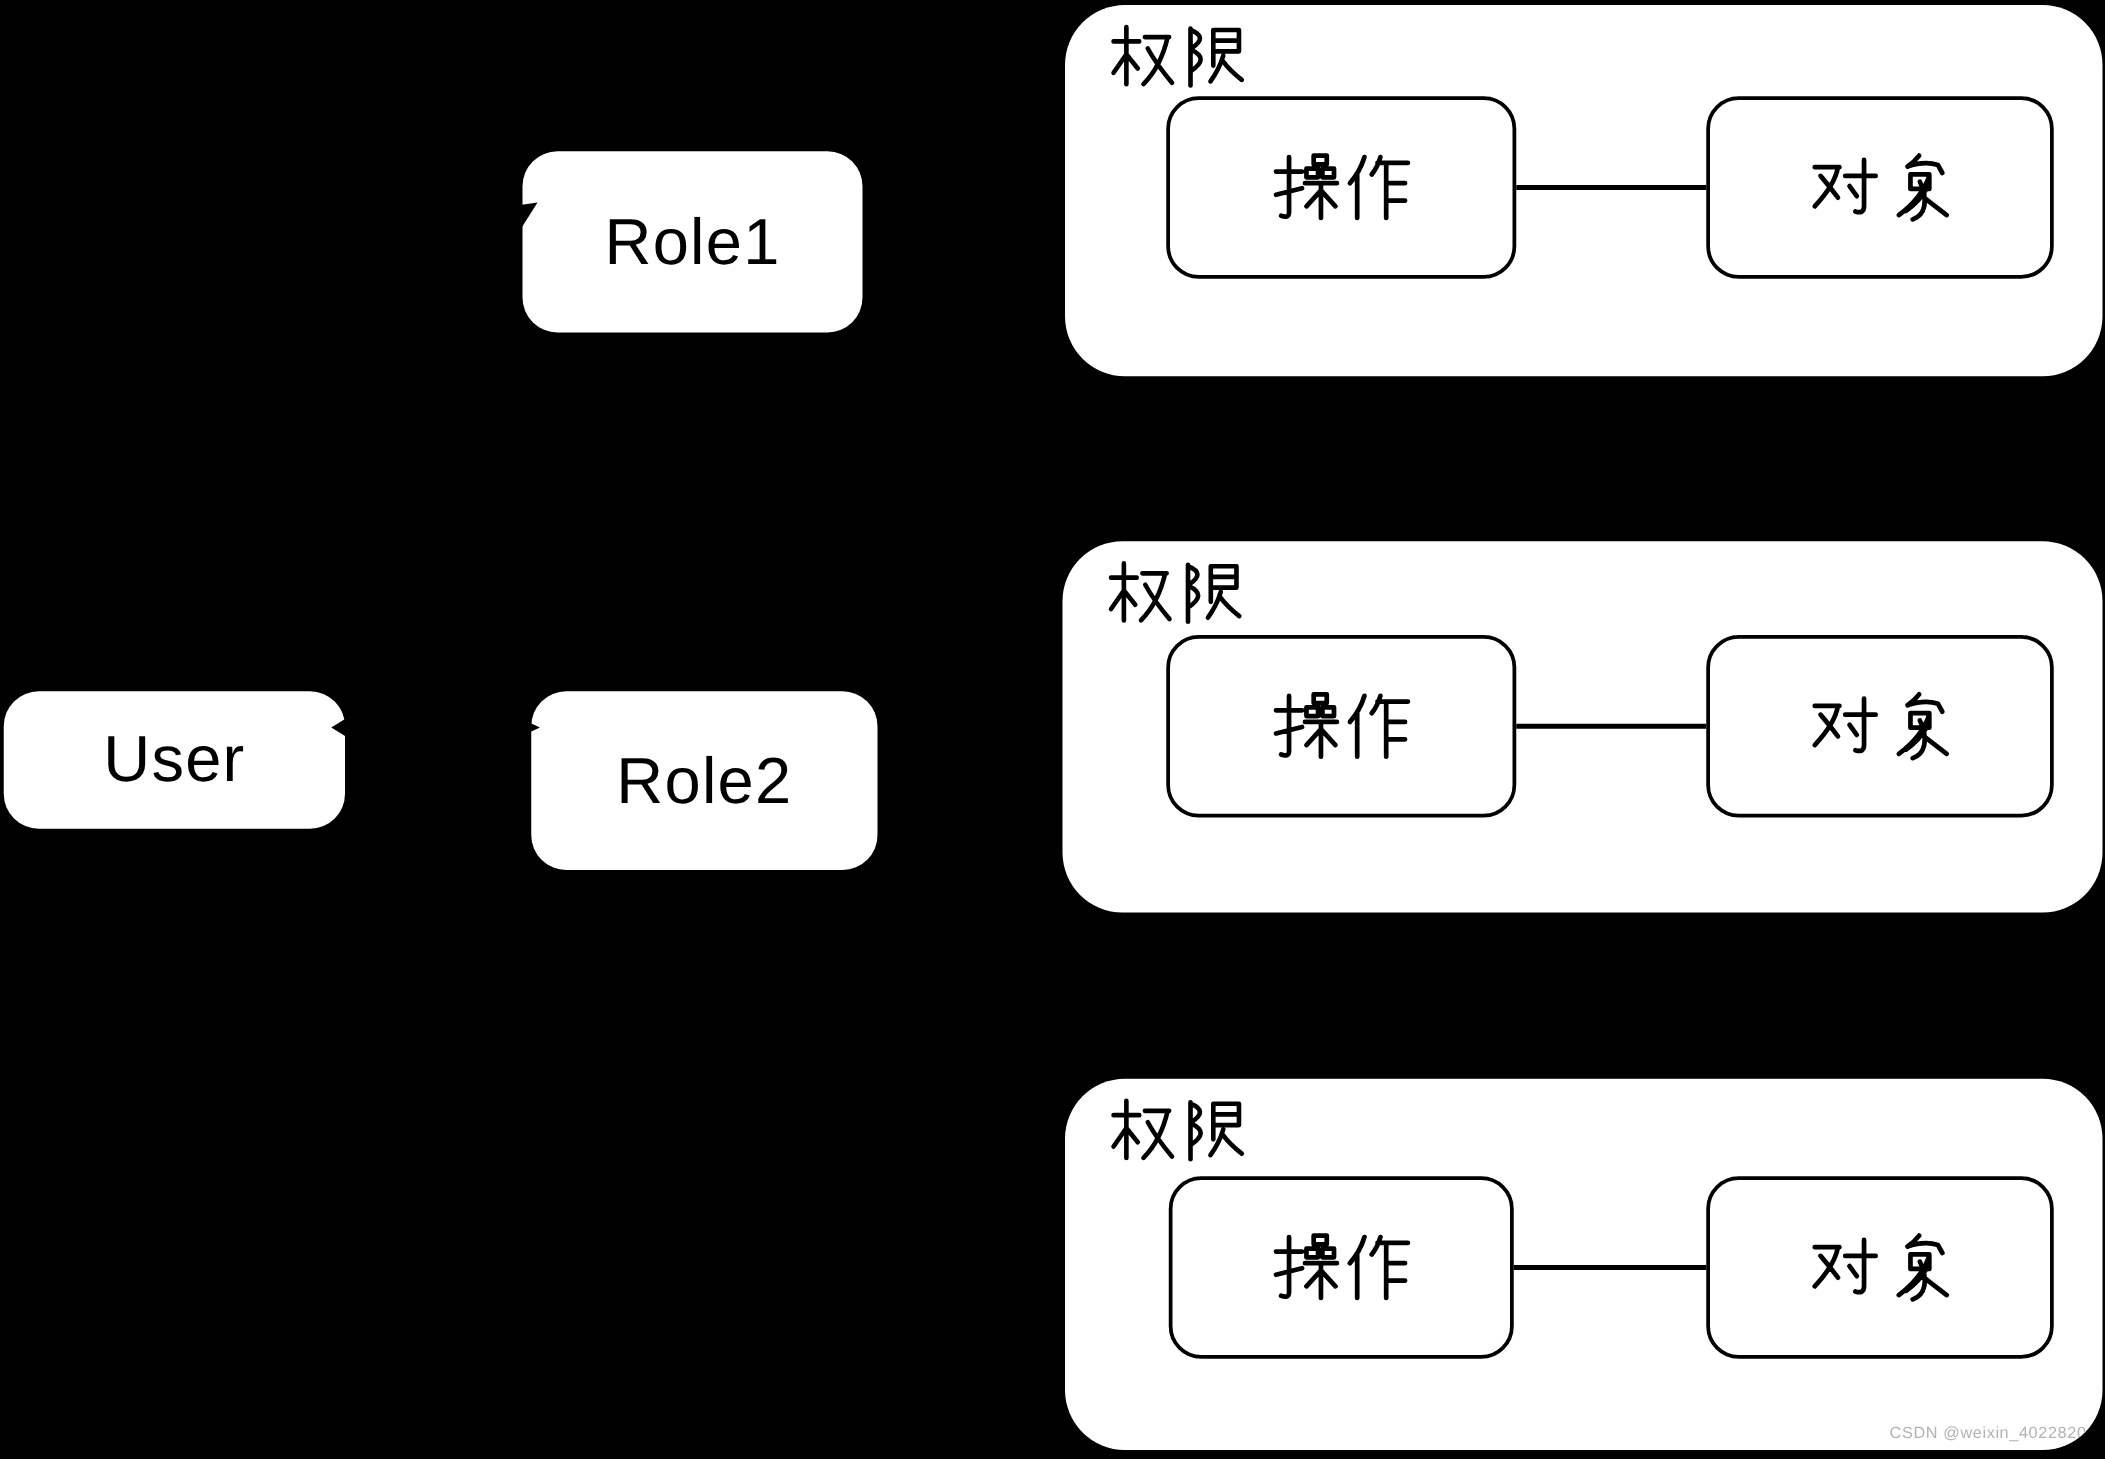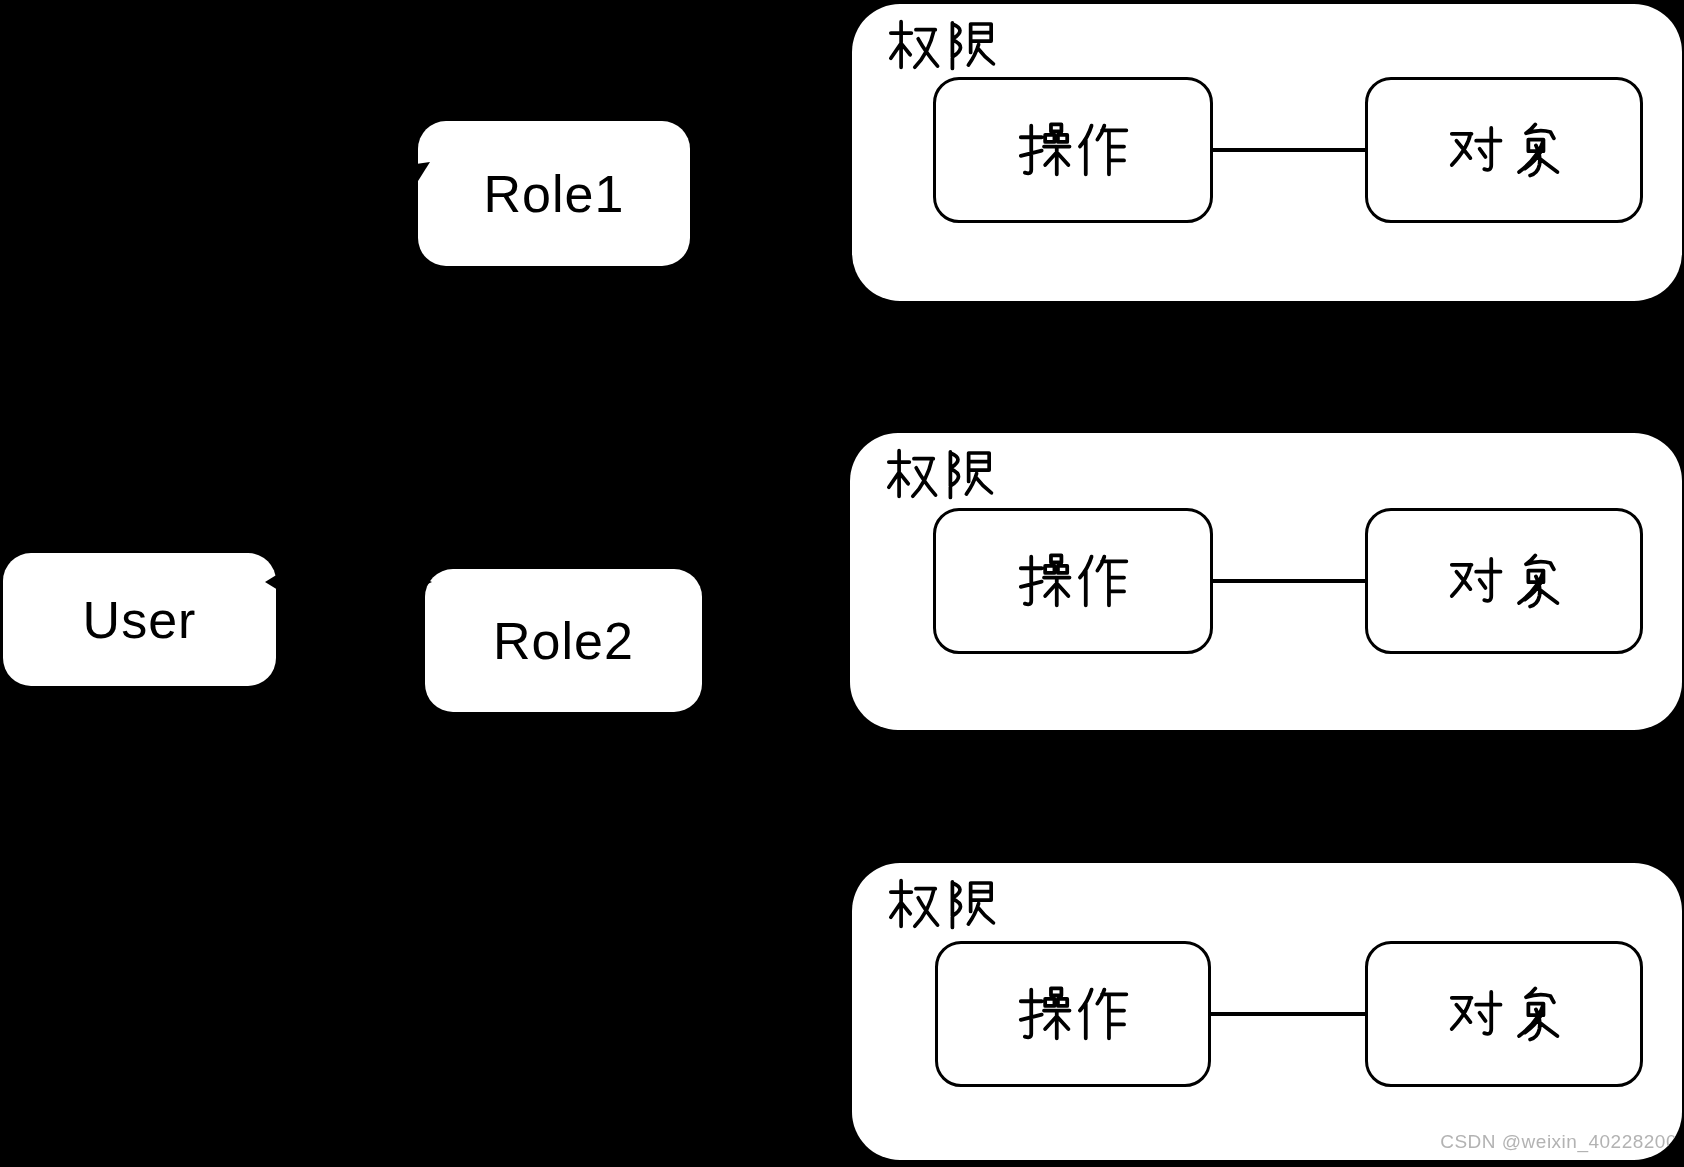--- a/index.html
+++ b/index.html
@@ -30,21 +30,21 @@
     position:absolute;width:0;height:0;
     border-top:12px solid transparent;border-bottom:12px solid transparent;
     border-left:26px solid #000;transform-origin:100% 50%;
   }
   .arrow-left-tick{
     position:absolute;width:0;height:0;
     border-top:8px solid transparent;border-bottom:8px solid transparent;
     border-right:13px solid #000;
   }
   .watermark{
-    position:absolute;right:5px;bottom:7px;color:#b3b3b3;font-size:19px;
+    position:absolute;right:5px;bottom:7px;color:#b3b3b3;font-size:13px;
     letter-spacing:0.5px;
   }
   .defs-holder{position:absolute;width:0;height:0;overflow:hidden;}
 </style>
 </head>
 <body>
 
 <svg class="defs-holder" aria-hidden="true">
   <defs>
     <g id="g-quan" fill="none" stroke="#000" stroke-width="6.5" stroke-linecap="round" stroke-linejoin="round">
@@ -63,28 +63,28 @@
       <path d="M10 22 H44 M42 22 Q38 46 10 76 M18 34 Q30 48 42 64 M52 34 H94 M78 12 V76 Q78 87 66 83 M58 48 L68 62"></path>
     </g>
     <g id="g-xiang" fill="none" stroke="#000" stroke-width="6.5" stroke-linecap="round" stroke-linejoin="round">
       <path d="M54 6 Q48 14 38 21 M38 21 Q62 13 80 19 L86 30 M42 32 H68 V52 H42 V32 M68 34 Q58 64 26 88 M64 52 Q54 70 36 82 M55 42 Q64 60 61 76 Q58 90 45 94 M58 62 Q76 76 92 88"></path>
     </g>
   </defs>
 </svg>
 
 <div class="stage">
 
-  <div class="node" style="left:3px;top:510px;width:273px;height:133px;">
+  <div class="node" style="left:3px;top:510px;width:273px;height:110px;">
     <span>User</span>
   </div>
 
   <div class="node" style="left:418px;top:78px;width:272px;height:145px;">
     <span>Role1</span>
   </div>
-  <div class="node" style="left:425px;top:526px;width:277px;height:143px;">
+  <div class="node" style="left:425px;top:510px;width:277px;height:143px;">
     <span>Role2</span>
   </div>
 
   <div class="arrow-left-tick" style="left:265px;top:574px;"></div>
   <div class="arrow-right" style="left:404px;top:150px;transform:rotate(-33deg);"></div>
   <div class="arrow-right" style="left:406px;top:570px;"></div>
   <div class="arrow-right" style="left:404px;top:990px;transform:rotate(33deg);"></div>
 
   <div class="group" style="left:852px;top:4px;width:830px;height:297px;">
     <div class="group-title">

